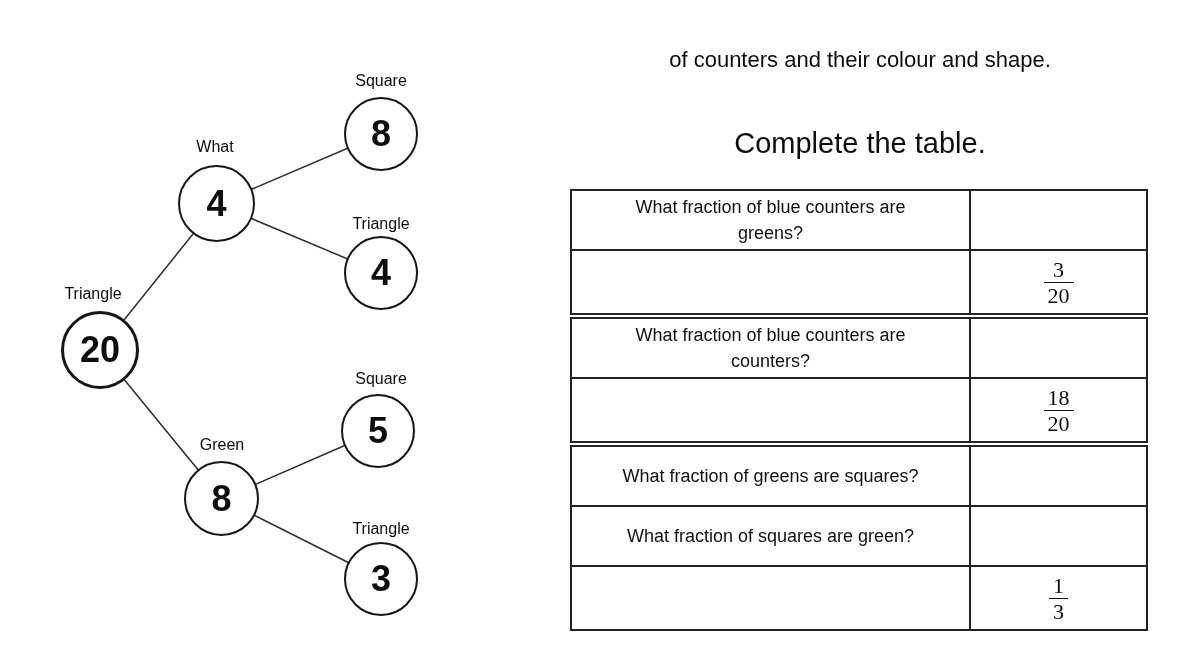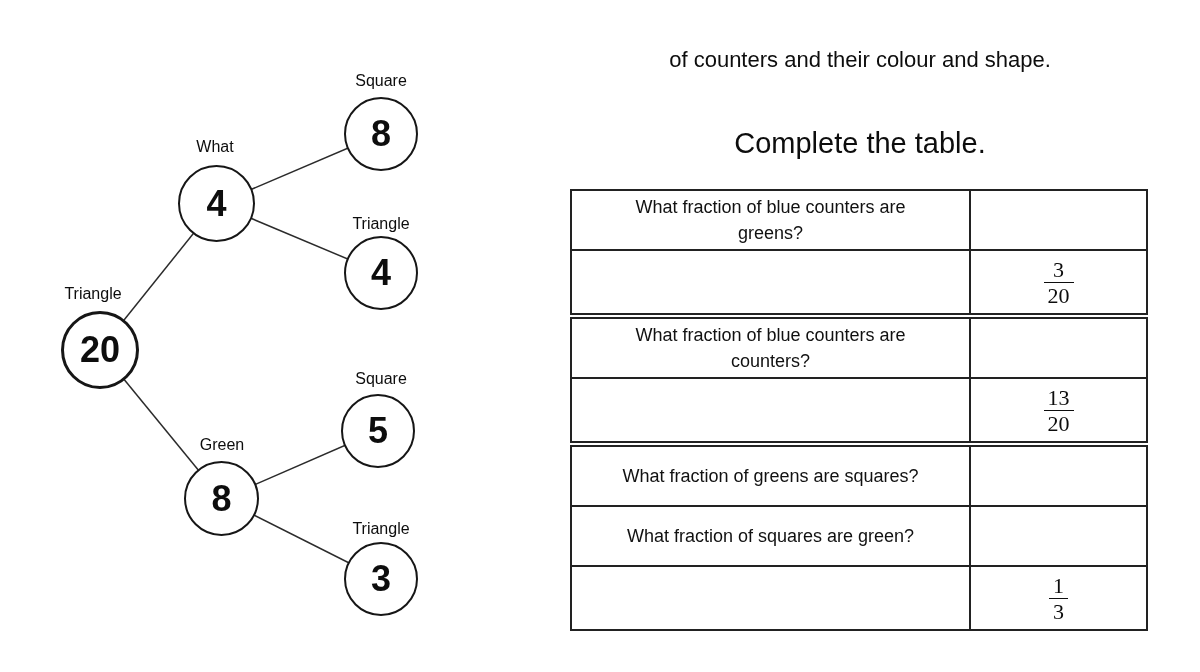--- a/index.html
+++ b/index.html
@@ -170,21 +170,21 @@
         <div class="qcell">
           <span>What fraction of blue counters are</span>
           <span>counters?</span>
         </div>
         <div class="acell"></div>
       </div>
       <div class="trow h62">
         <div class="qcell"></div>
         <div class="acell">
           <span class="frac">
-            <span class="fnum">13</span>
+            <span class="fnum">18</span>
             <span class="fden">20</span>
           </span>
         </div>
       </div>
     </div>
 
     <div class="tblock">
       <div class="trow h58">
         <div class="qcell">
           <span>What fraction of greens are squares?</span>

